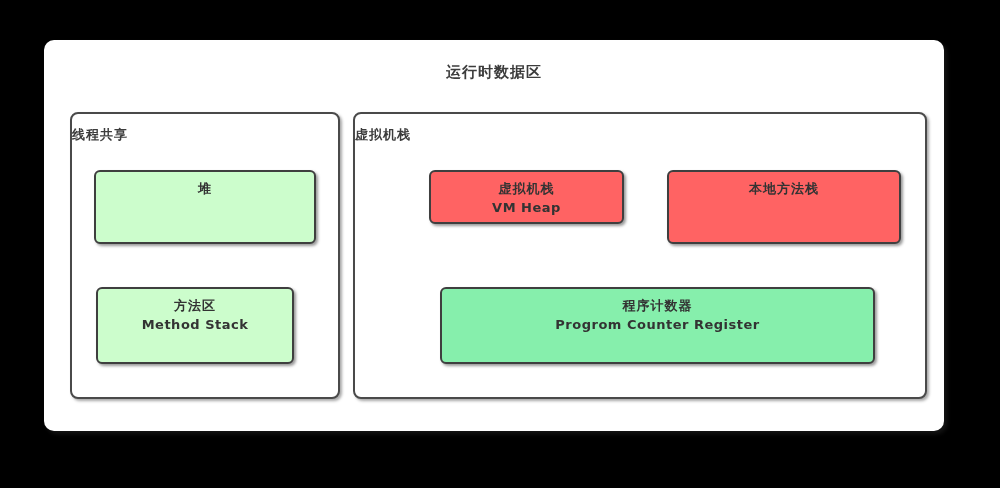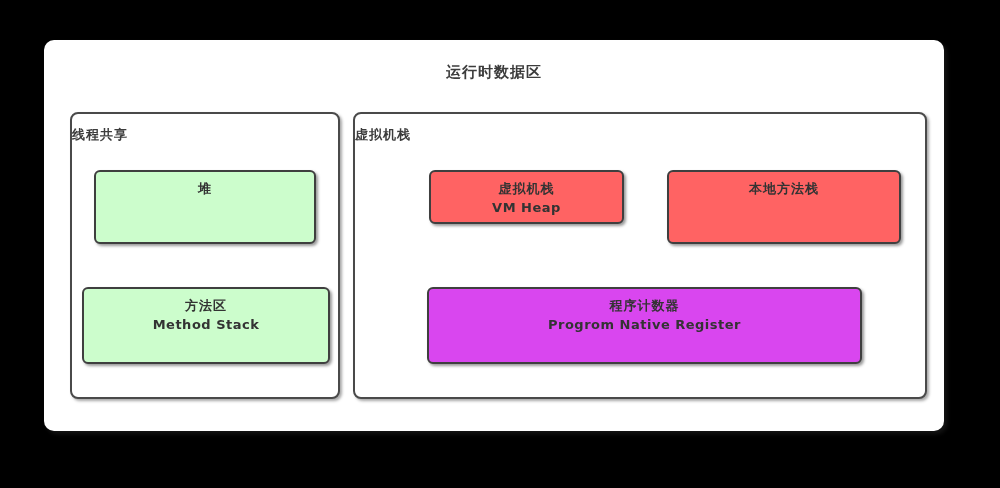--- a/index.html
+++ b/index.html
@@ -83,21 +83,21 @@
     line-height: 1.45;
     letter-spacing: 1px;
   }
   .node .en {
     font-size: 13px;
     font-weight: bold;
     line-height: 1.45;
     letter-spacing: 0.5px;
   }
   .node-heap        { left: 94px;  top: 170px; width: 222px; height: 74px; }
-  .node-method-area { left: 82px;  top: 287px; width: 248px; height: 77px; }
+  .node-method-area { left: 96px;  top: 287px; width: 198px; height: 77px; }
   .node-vm-stack    { left: 429px; top: 170px; width: 195px; height: 54px; }
   .node-native      { left: 667px; top: 170px; width: 234px; height: 74px; }
   .node-pcr         { left: 427px; top: 287px; width: 435px; height: 77px; }
 </style>
 </head>
 <body>
 
 <div class="stage">
 
   <div class="canvas"></div>
@@ -123,18 +123,18 @@
 
   <div class="node node-vm-stack" style="background-color: rgb(255, 99, 99);">
     <div class="zh">虚拟机栈</div>
     <div class="en">VM Heap</div>
   </div>
 
   <div class="node node-native" style="background-color: rgb(255, 99, 99);">
     <div class="zh">本地方法栈</div>
   </div>
 
-  <div class="node node-pcr" style="background-color: #d946ef;">
+  <div class="node node-pcr" style="background-color: #86efac; margin-left: 13px;">
     <div class="zh">程序计数器</div>
-    <div class="en">Progrom Native Register</div>
+    <div class="en">Progrom Counter Register</div>
   </div>
 
 </div>
 
 </body></html>

